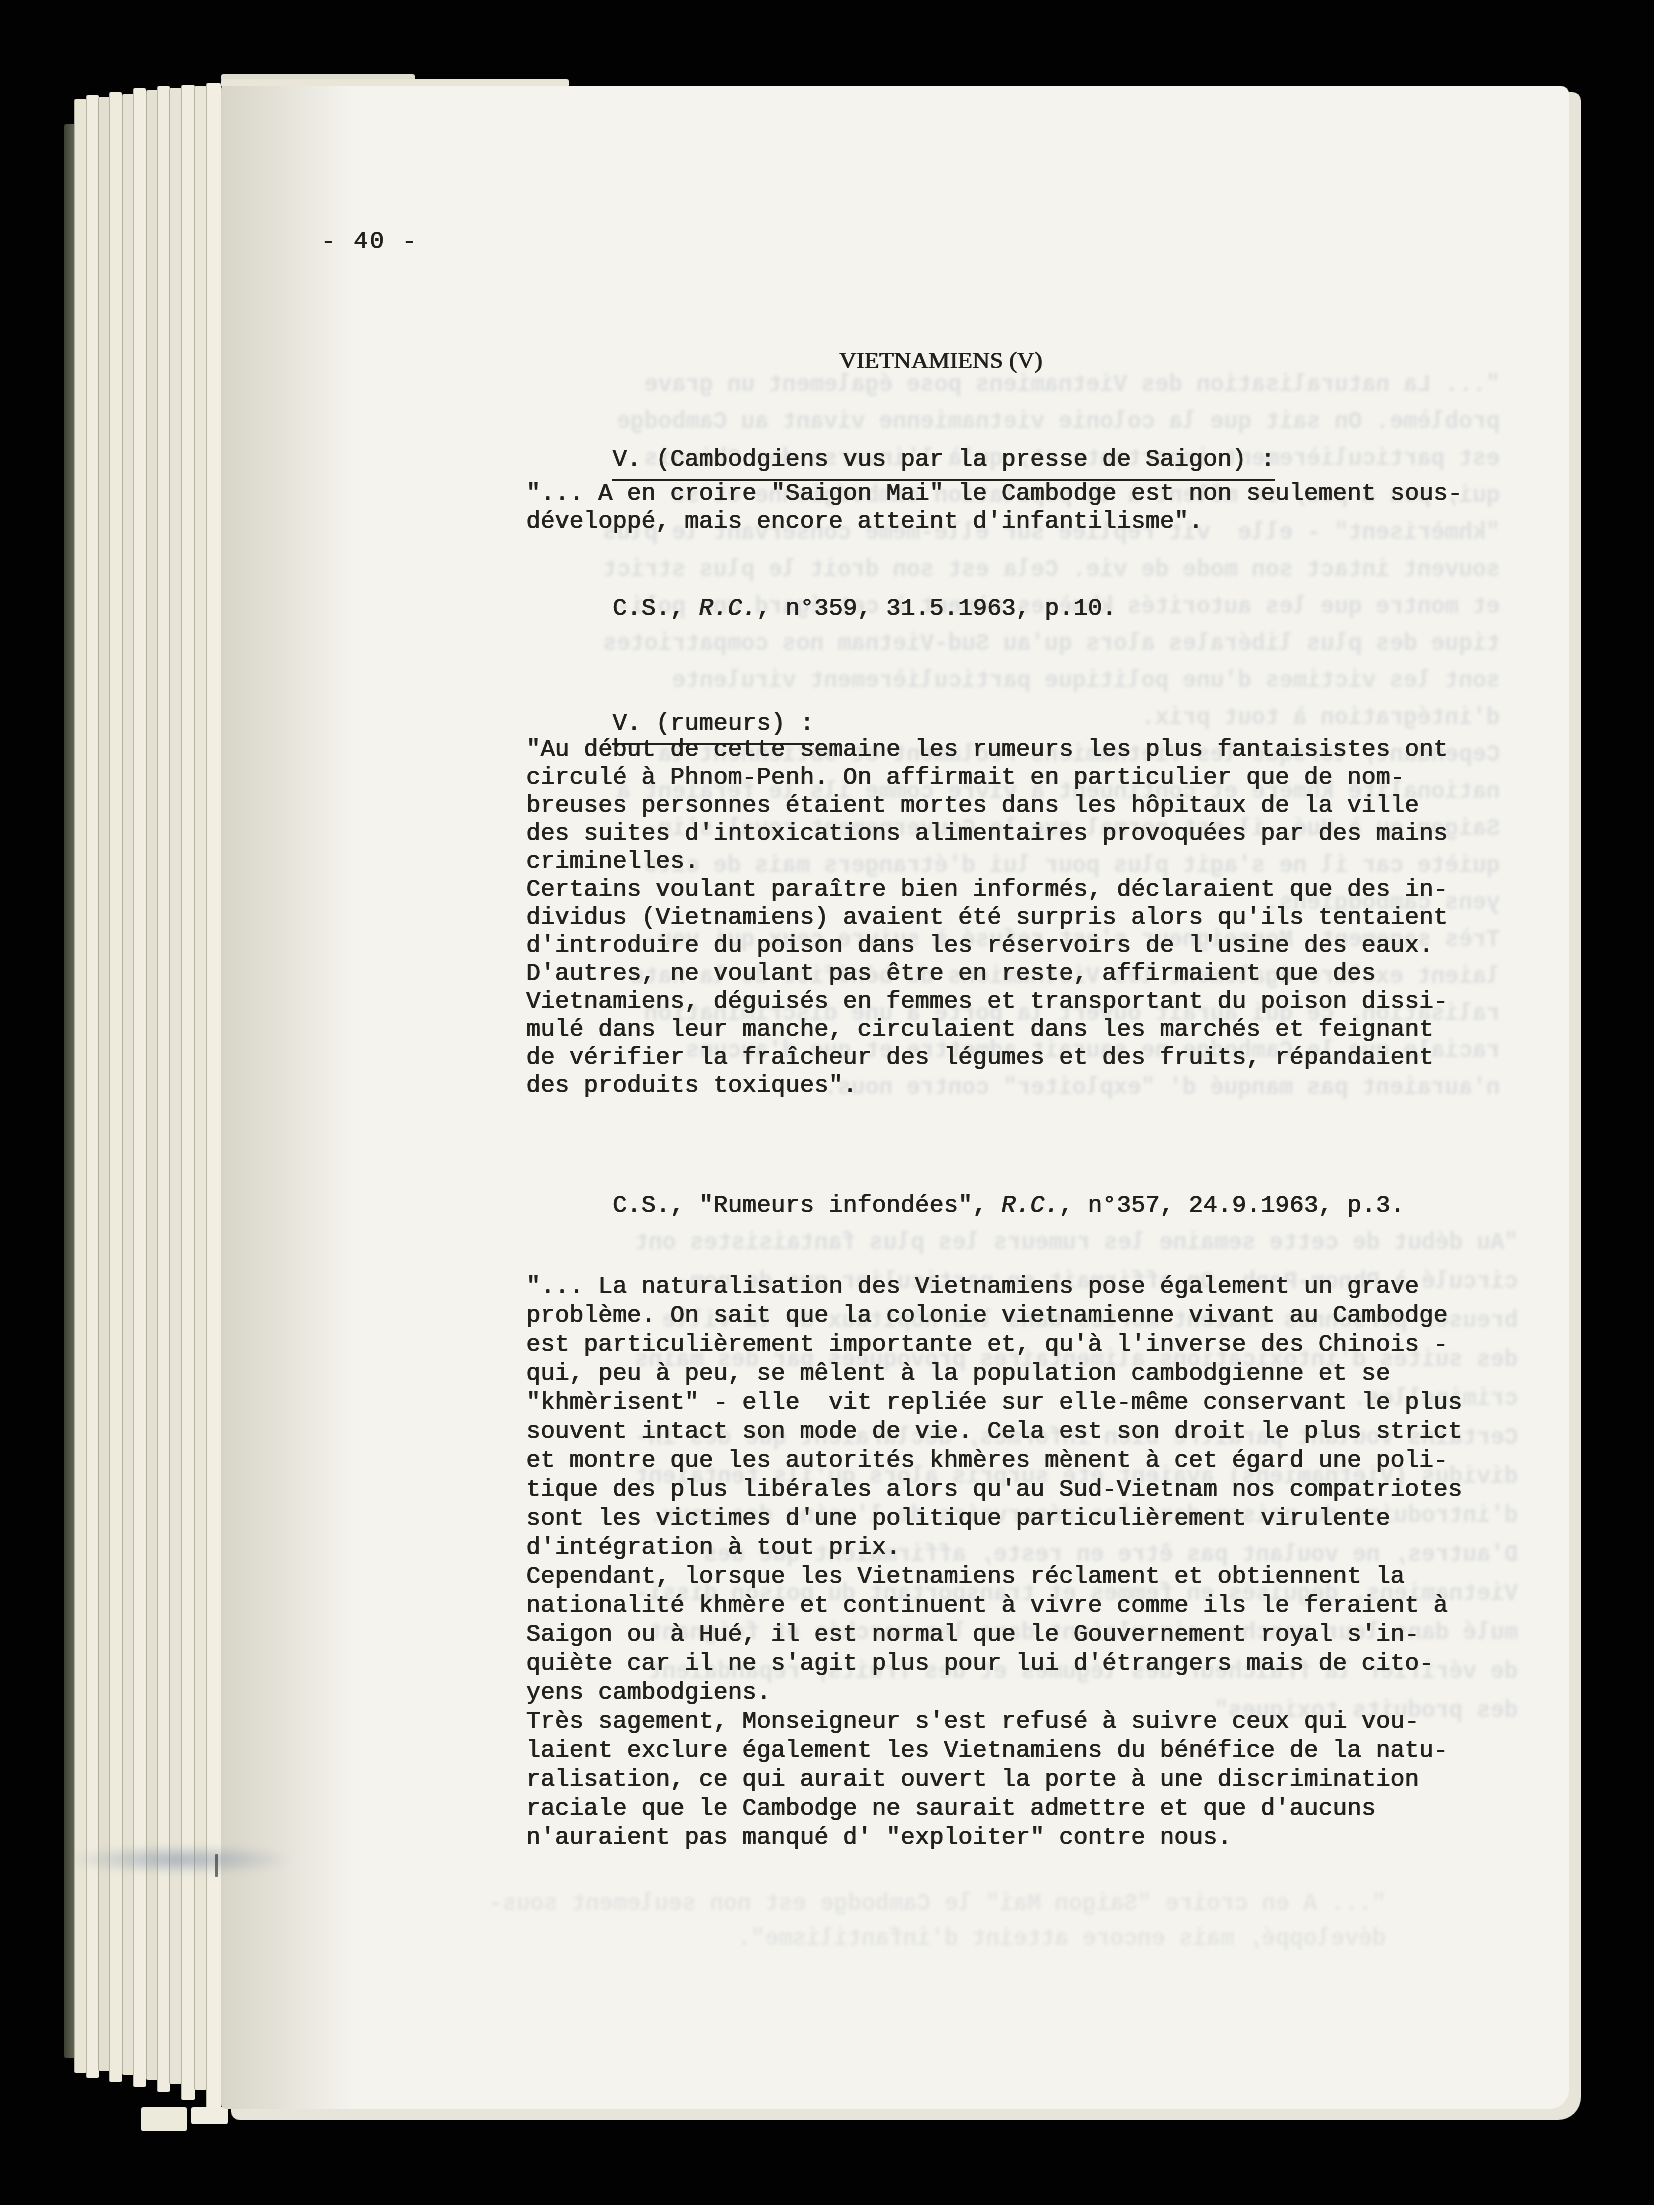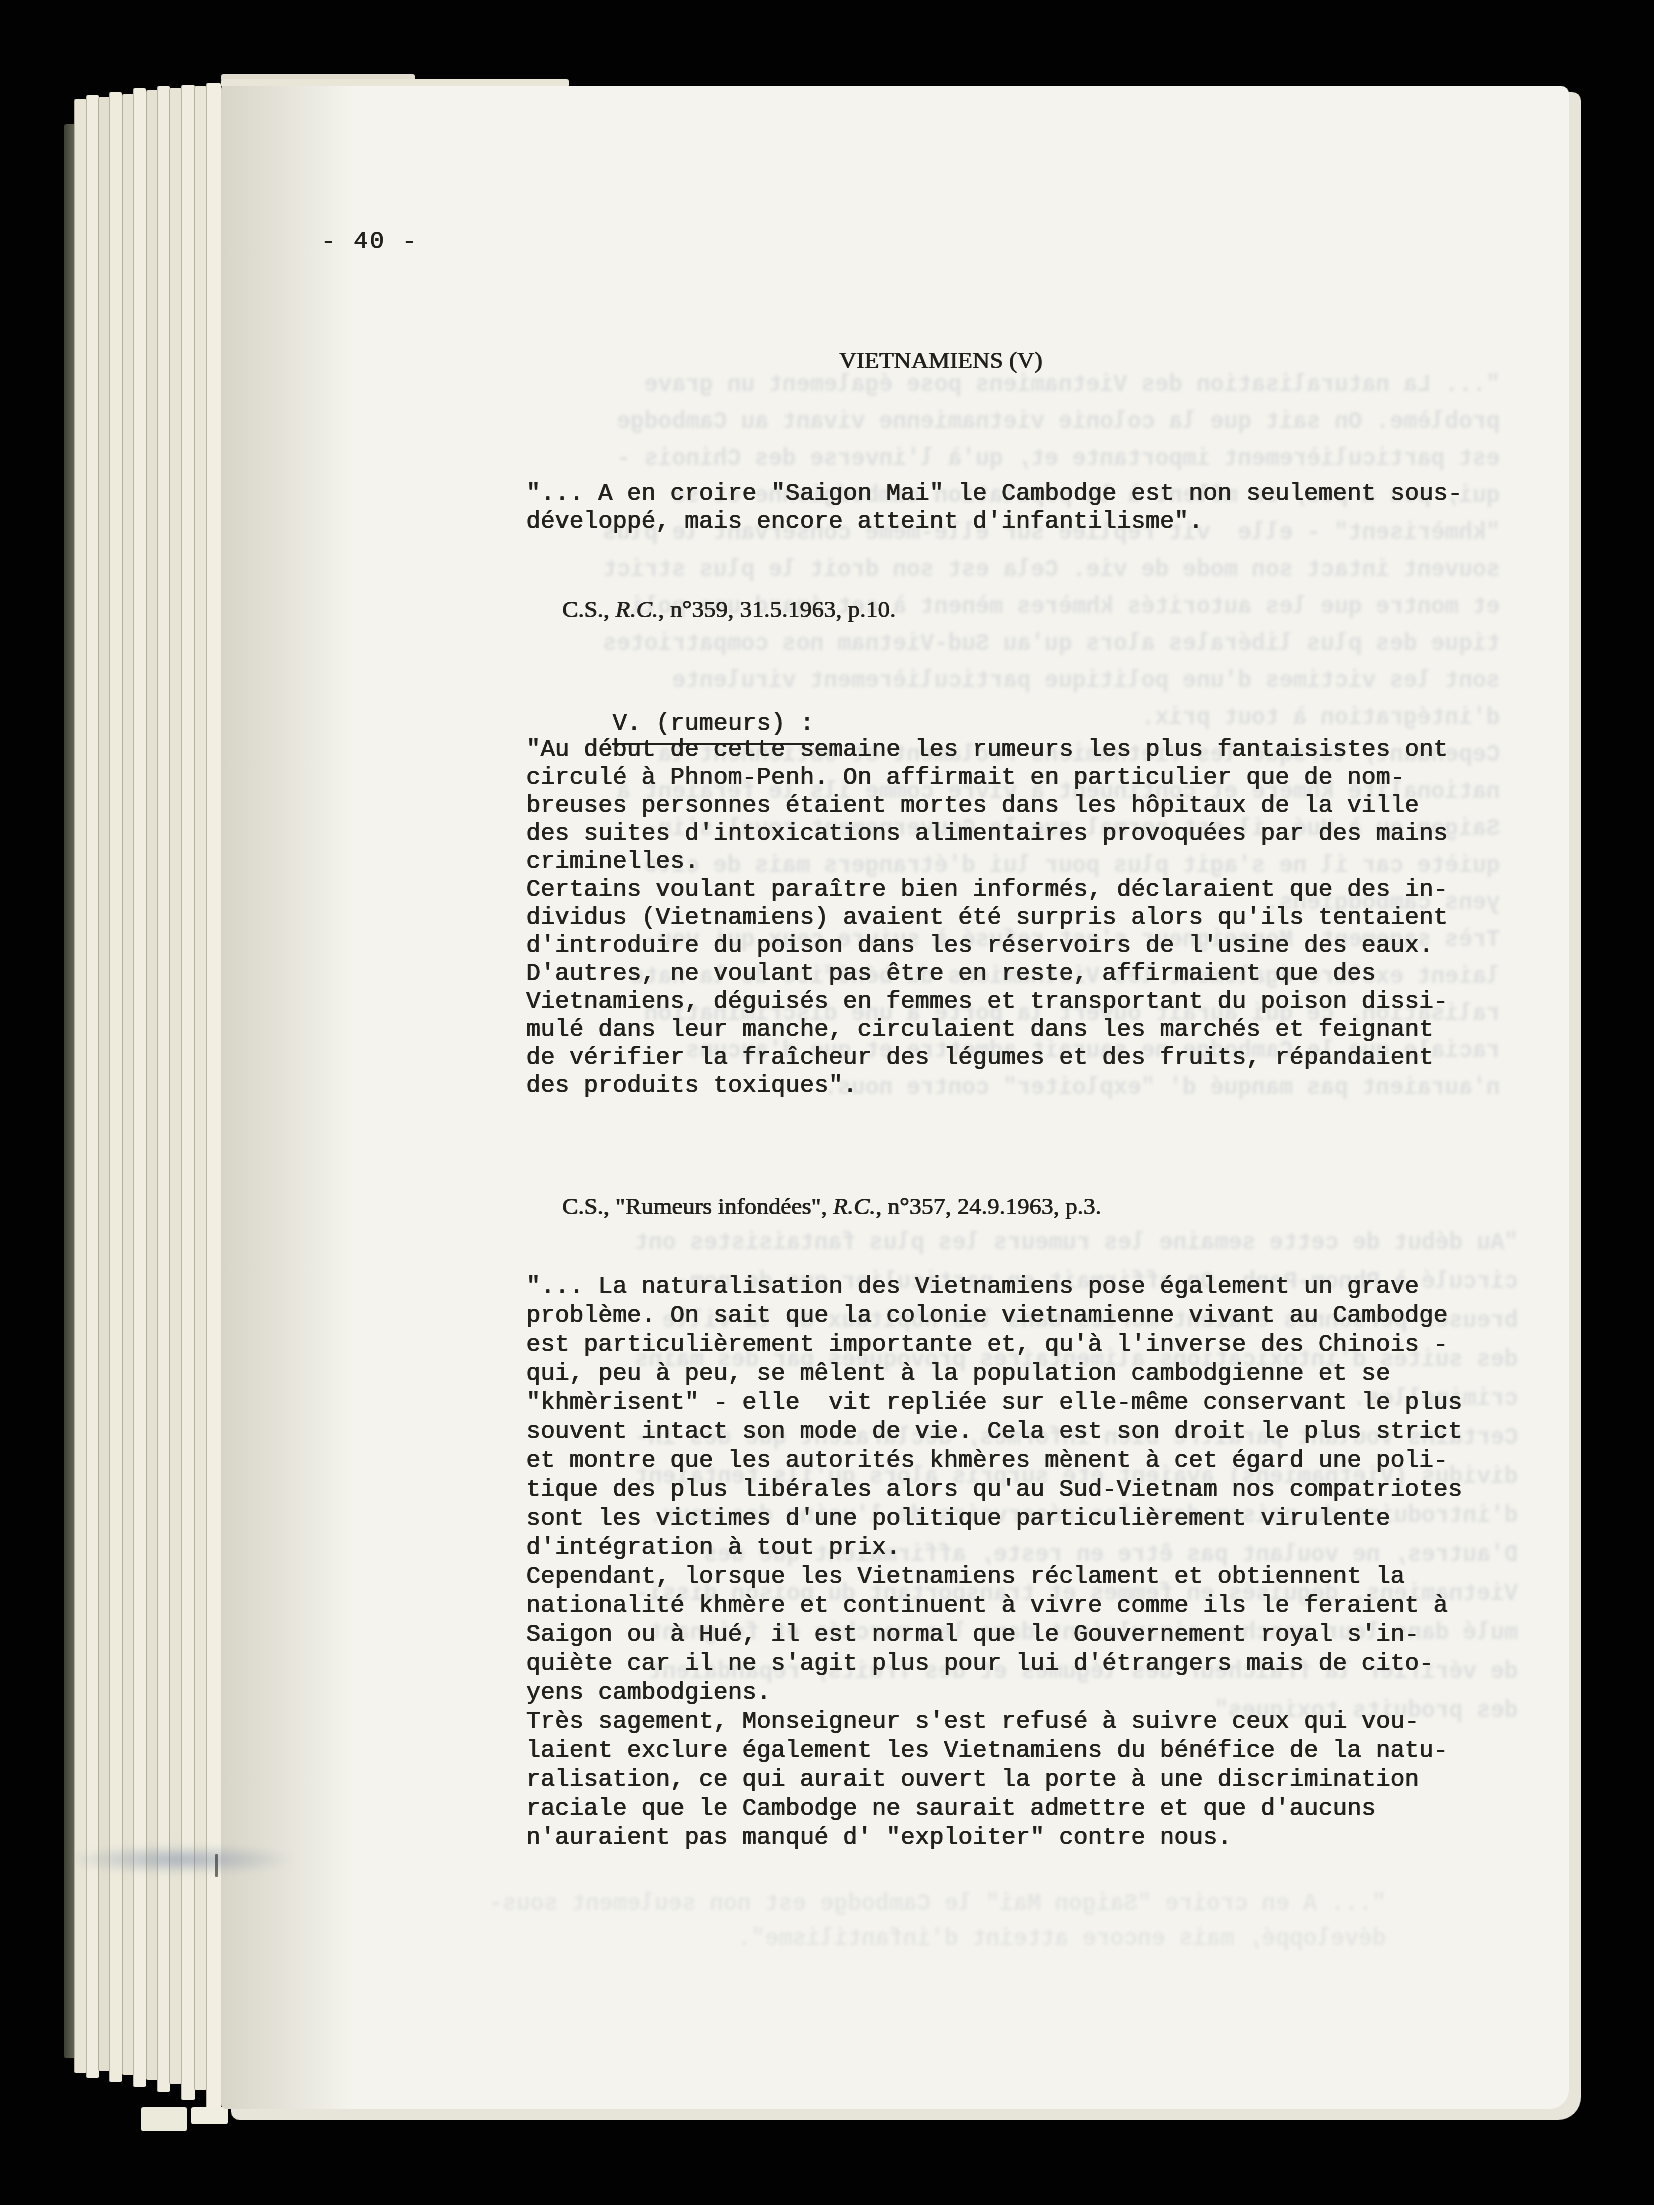--- a/index.html
+++ b/index.html
@@ -28,21 +28,21 @@
     overflow:hidden;}
   .page-shade{position:absolute;left:0;top:0;bottom:0;width:132px;
     background:linear-gradient(to right,rgba(168,162,138,.38),rgba(168,162,138,0));}
   
   .tw{position:absolute;color:#23211c;font-size:24px;
       text-shadow:0.4px 0 0 currentColor, 0 0.3px 0 currentColor;
       white-space:pre;}
   .heading{line-height:26.5px;border-bottom:2.6px solid #23211c;padding-bottom:5.3px;display:inline-block;}
   .body-lines{line-height:28px;}
   .body-lines.wide{line-height:29px;}
-  .citation{line-height:28px;font-family:Liberation Serif, serif;}
+  .citation{line-height:28px;}
   .citation .ital{font-style:italic;}
   .pagenum{letter-spacing:1.8px;}
   
   .ghost{position:absolute;color:#8392aa;opacity:.20;font-size:23px;
          white-space:pre;transform:scaleX(-1);filter:blur(1.8px);
          font-weight:bold;pointer-events:none;}
   .ghost.g-a{left:97px;top:281px;width:1182px;line-height:37px;}
   .ghost.g-b{left:115px;top:1138px;width:1182px;line-height:39px;}
   .ghost.g-c{left:371px;top:1801px;width:794px;line-height:35px;opacity:.14;}
   
@@ -113,20 +113,23 @@
 mulé dans leur manche, circulaient dans les marchés et feignant
 de vérifier la fraîcheur des légumes et des fruits, répandaient
 des produits toxiques".</div>
     <div class="ghost g-c">"... A en croire "Saigon Mai" le Cambodge est non seulement sous-
 développé, mais encore atteint d'infantilisme".</div>
 
     <div class="tw pagenum" style="left:100px;top:142px;">- 40 -</div>
 
     <div class="tw" style="left:618px;top:261px;font-family:Liberation Serif, serif;">VIETNAMIENS (V)</div>
 
+    <div class="tw" style="left:305px;top:333px;">
+      <span class="heading">V. (Cambodgiens vus par la presse de Saigon) :</span>
+    </div>
     <div class="tw body-lines" style="left:305px;top:394px;">"... A en croire "Saigon Mai" le Cambodge est non seulement sous-
 développé, mais encore atteint d'infantilisme".</div>
     <div class="tw citation" style="left:305px;top:481px;">
       <span>C.S., </span><span class="ital">R.C.</span><span>, n°359, 31.5.1963, p.10.</span>
     </div>
 
     <div class="tw" style="left:305px;top:597px;">
       <span class="heading">V. (rumeurs) :</span>
     </div>
     <div class="tw body-lines" style="left:305px;top:650px;">"Au début de cette semaine les rumeurs les plus fantaisistes ont

